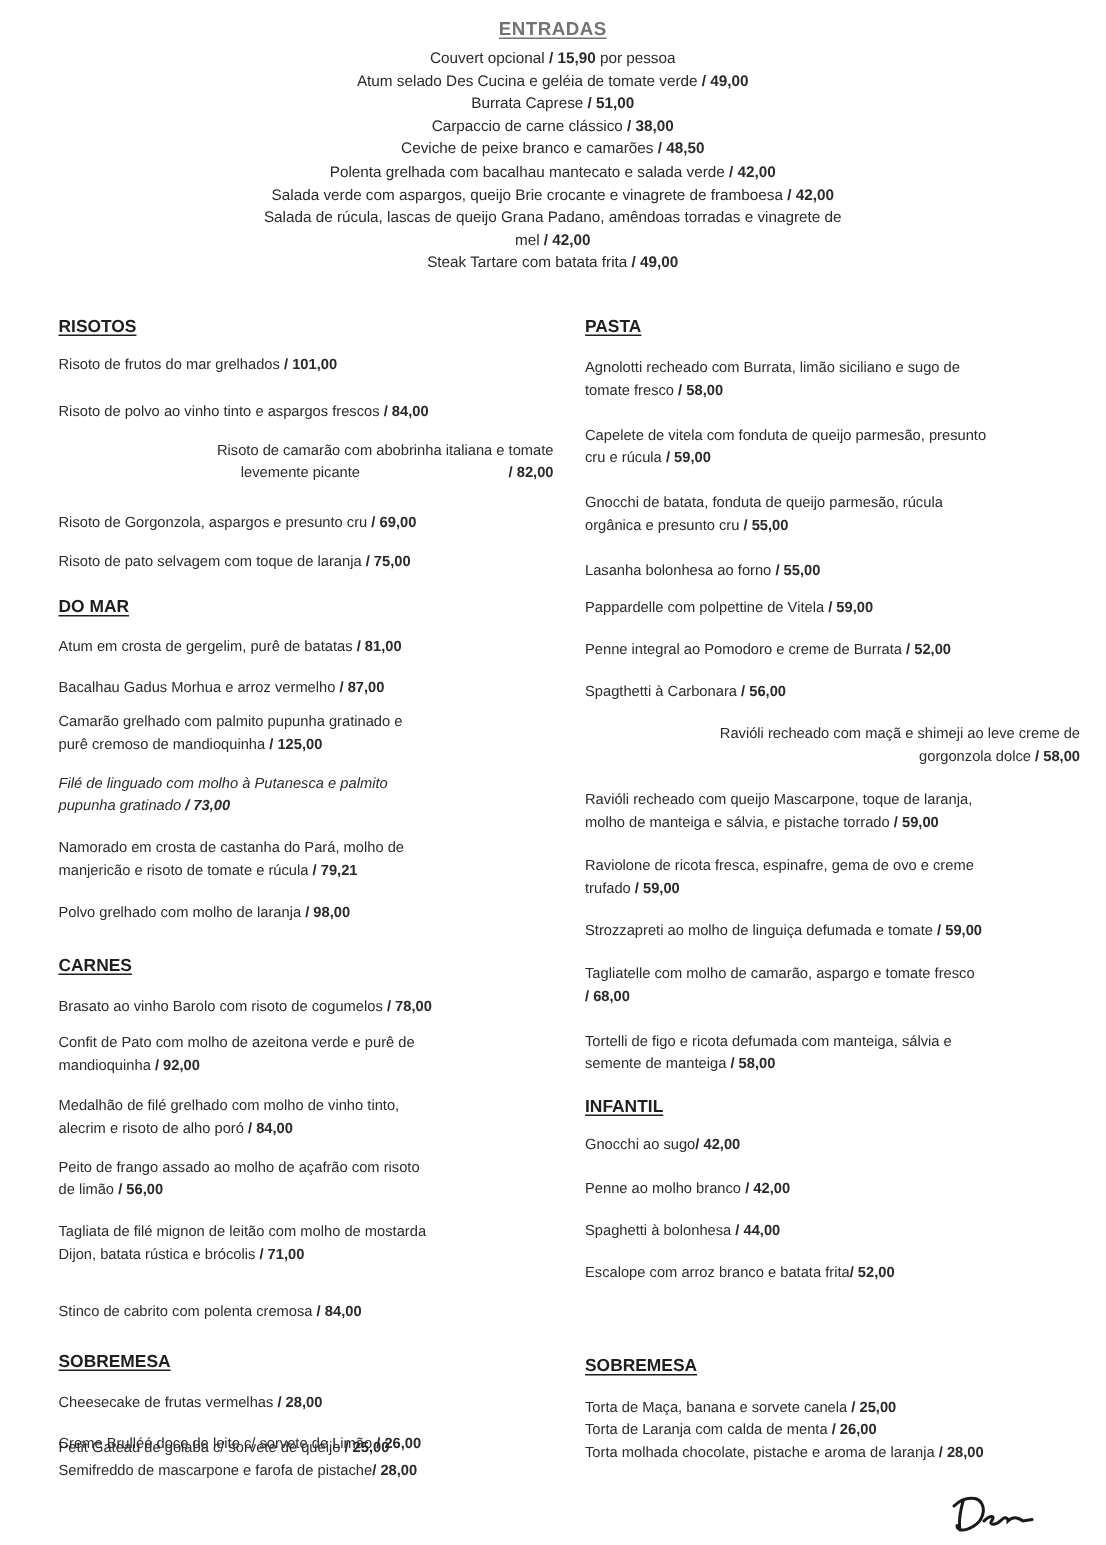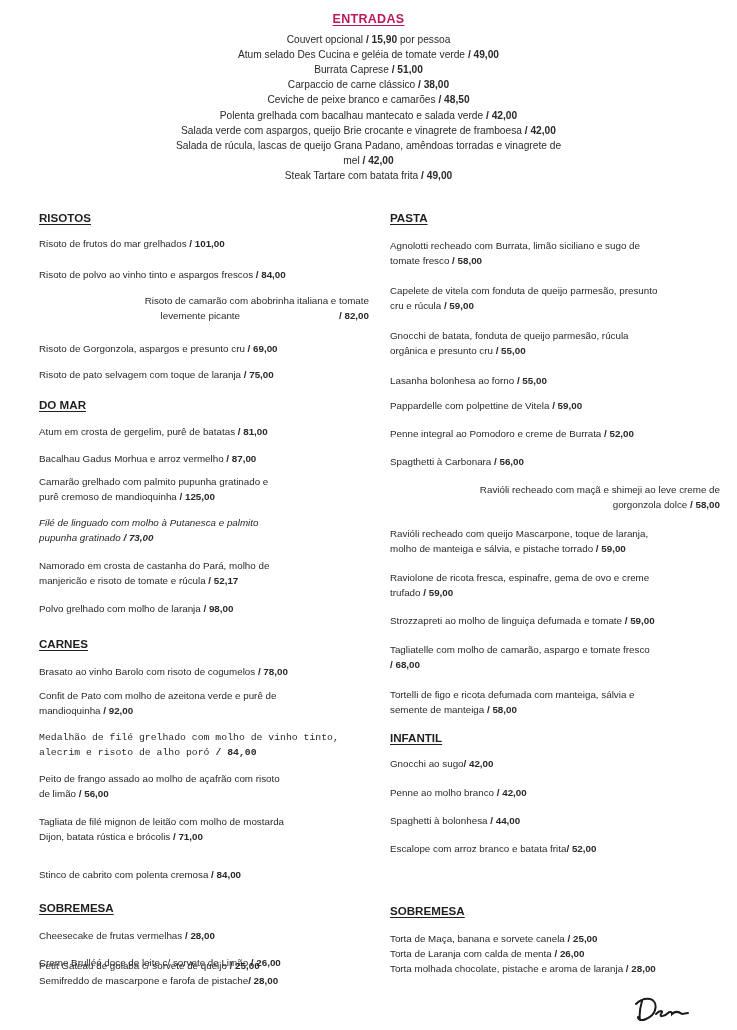--- a/index.html
+++ b/index.html
@@ -7,21 +7,21 @@
     width: 737px; height: 1030px; position: relative; overflow: hidden;
     font-family: "Liberation Sans", "DejaVu Sans", sans-serif;
     color: #2a2a2a;
   }
   .page { position: absolute; left: 0; top: 0; width: 737px; height: 1030px; }
   .entradas {
     position: absolute; left: 0; top: 12px; width: 737px; text-align: center;
     font-size: 10.2px; line-height: 15.1px;
   }
   .entradas .title {
-    font-weight: bold; font-size: 12.5px; color: #be185d;
+    font-weight: bold; font-size: 12.5px; color: #737373;
     text-decoration: underline; text-underline-offset: 2px;
     margin-bottom: 5px; letter-spacing: 0.3px;
   }
   .entradas .line { white-space: nowrap; }
   .price { font-weight: bold; }
   .col { position: absolute; width: 335px; font-size: 9.8px; }
   .col.left { left: 39px; top: 211px; }
   .col.right { left: 390px; top: 211px; }
   .section-title {
     font-weight: bold; font-size: 11.6px; text-decoration: underline;
@@ -65,30 +65,30 @@
           <div class="item" style="top: 156px;"><span class="name">Risoto de pato selvagem com toque de laranja </span><span class="price">/ 75,00</span></div>
         </div>
     </div>
     <div class="section" style="top:187px">
       <div class="section-title">DO MAR</div>
       <div class="items">
           <div class="item" style="top: 26px;"><span class="name">Atum em crosta de gergelim, purê de batatas </span><span class="price">/ 81,00</span></div>
           <div class="item" style="top: 53px;"><span class="name">Bacalhau Gadus Morhua e arroz vermelho </span><span class="price">/ 87,00</span></div>
           <div class="item" style="top: 76px;"><span class="name">Camarão grelhado com palmito pupunha gratinado e</span><br><span class="name">purê cremoso de mandioquinha </span><span class="price">/ 125,00</span></div>
           <div class="item" style="top: 117px; font-style: italic;"><span class="name">Filé de linguado com molho à Putanesca e palmito</span><br><span class="name">pupunha gratinado </span><span class="price">/ 73,00</span></div>
-          <div class="item" style="top: 160px;"><span class="name">Namorado em crosta de castanha do Pará, molho de</span><br><span class="name">manjericão e risoto de tomate e rúcula </span><span class="price">/ 52,17</span></div>
+          <div class="item" style="top: 160px;"><span class="name">Namorado em crosta de castanha do Pará, molho de</span><br><span class="name">manjericão e risoto de tomate e rúcula </span><span class="price">/ 79,21</span></div>
           <div class="item" style="top: 203px;"><span class="name">Polvo grelhado com molho de laranja </span><span class="price">/ 98,00</span></div>
         </div>
     </div>
     <div class="section" style="top:426px">
       <div class="section-title">CARNES</div>
       <div class="items">
           <div class="item" style="top: 27px;"><span class="name">Brasato ao vinho Barolo com risoto de cogumelos </span><span class="price">/ 78,00</span></div>
           <div class="item" style="top: 51px;"><span class="name">Confit de Pato com molho de azeitona verde e purê de</span><br><span class="name">mandioquinha </span><span class="price">/ 92,00</span></div>
-          <div class="item" style="top: 93px; font-family: Liberation Mono, monospace;"><span class="name">Medalhão de filé grelhado com molho de vinho tinto,</span><br><span class="name">alecrim e risoto de alho poró </span><span class="price">/ 84,00</span></div>
+          <div class="item" style="top: 93px;"><span class="name">Medalhão de filé grelhado com molho de vinho tinto,</span><br><span class="name">alecrim e risoto de alho poró </span><span class="price">/ 84,00</span></div>
           <div class="item" style="top: 134px;"><span class="name">Peito de frango assado ao molho de açafrão com risoto</span><br><span class="name">de limão </span><span class="price">/ 56,00</span></div>
           <div class="item" style="top: 177px;"><span class="name">Tagliata de filé mignon de leitão com molho de mostarda</span><br><span class="name">Dijon, batata rústica e brócolis </span><span class="price">/ 71,00</span></div>
           <div class="item" style="top: 230px;"><span class="name">Stinco de cabrito com polenta cremosa </span><span class="price">/ 84,00</span></div>
         </div>
     </div>
     <div class="section" style="top:690px">
       <div class="section-title">SOBREMESA</div>
       <div class="items">
           <div class="item" style="top: 27px;"><span class="name">Cheesecake de frutas vermelhas </span><span class="price">/ 28,00</span></div>
           <div class="item" style="top: 42px; margin-top: 12px;"><span class="name">Creme Brulléé doce de leite c/ sorvete de Limão </span><span class="price">/ 26,00</span></div>

